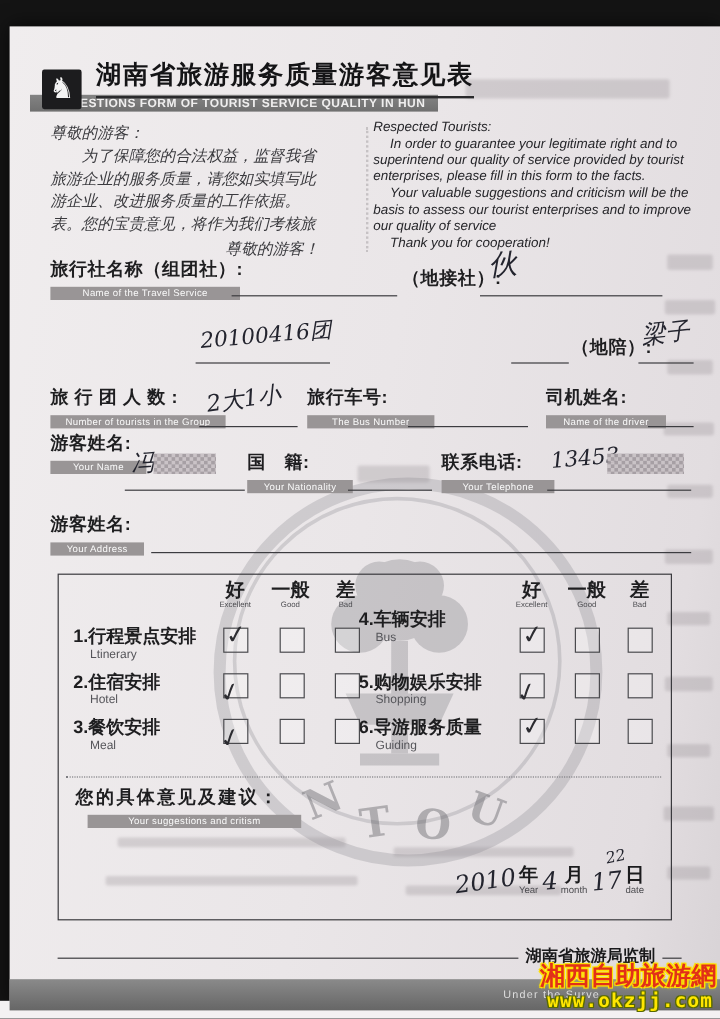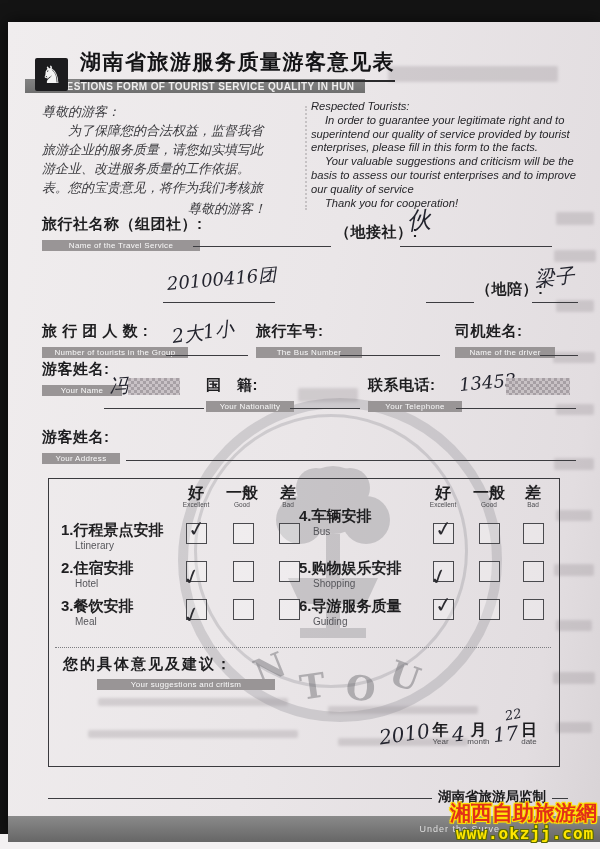--- a/index.html
+++ b/index.html
@@ -321,21 +321,21 @@
       <div class="cb" style="left:430px;top:120px;">
           <span class="check"></span>
         </div>
       <div class="cb" style="left:474px;top:120px;">
           <span class="check"></span>
         </div>
 
       <div class="dotsep"></div>
 
       <div class="cn-label abs" style="left:14px;top:176px;letter-spacing:2px;">您的具体意见及建议：</div>
-      <div class="band abs" style="left:24px;top:198px;width:170px;margin-left:24px;">Your suggestions and critism</div>
+      <div class="band abs" style="left:24px;top:198px;width:170px;">Your suggestions and critism</div>
       <div class="abs" style="left:24px;top:214px;width:460px;height:20px;"></div>
 
       <div class="daterow">
         <span class="hw-inline" style="font-size:20px;transform:rotate(-8deg);display:inline-block;">2010</span>
         <span class="dstack">
           <span class="cn" style="display:block;">年</span>
           <span class="en" style="display:block;">Year</span>
         </span>
         <span class="hw-inline" style="font-size:20px;display:inline-block;transform:rotate(-4deg);">4</span>
         <span class="dstack">

